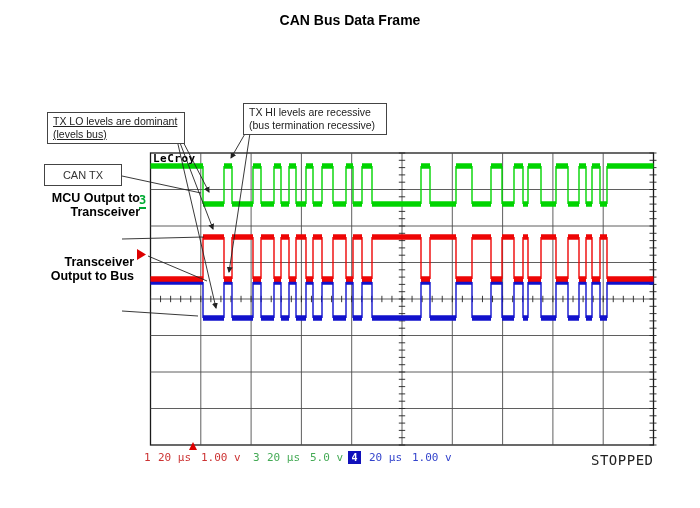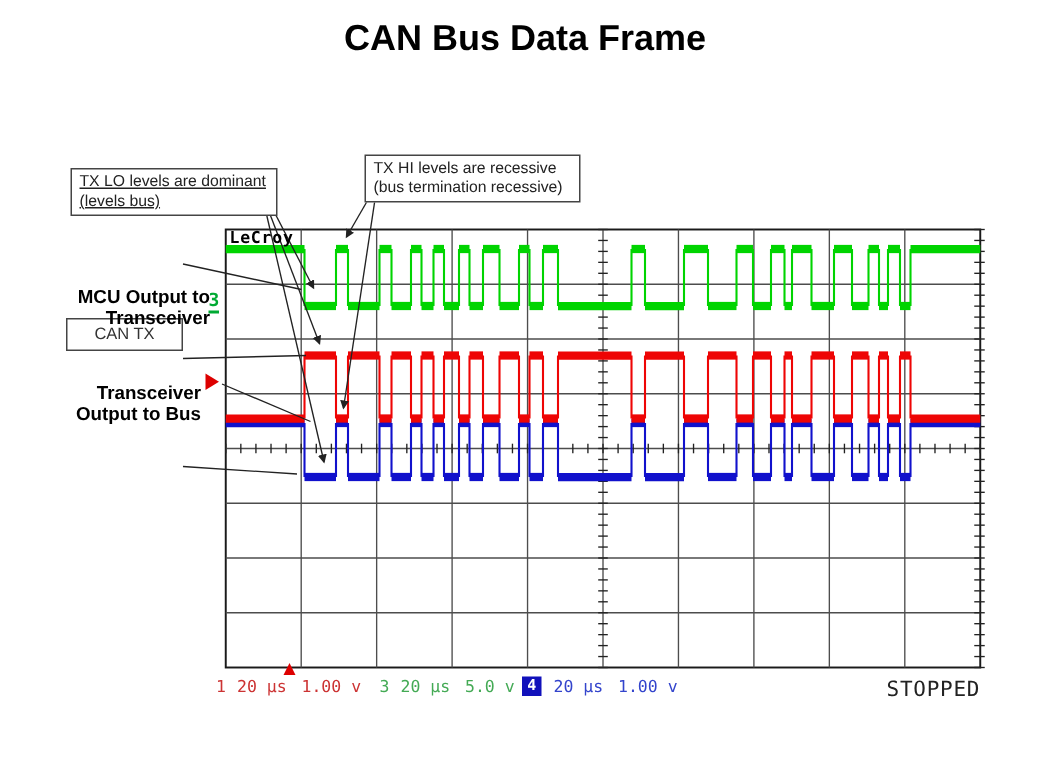--- a/index.html
+++ b/index.html
@@ -1,26 +1,26 @@
 <!DOCTYPE html>
 <html><head>
 <meta charset="utf-8">
 <style>
   html,body{margin:0;padding:0;background:#fff;}
   #slide{position:relative;width:700px;height:508px;background:#fff;overflow:hidden;
          font-family:"Liberation Sans",sans-serif;}
   #scope-svg{position:absolute;left:0;top:0;}
   .title{position:absolute;top:12px;left:0;width:100%;text-align:center;
-         font-size:24px;font-weight:bold;color:#000;}
+         font-size:14px;font-weight:bold;color:#000;}
   .callout{position:absolute;background:#fff;border:1px solid #444;
            font-size:10.5px;line-height:13px;color:#222;padding:2px 5px;}
   #co-lo{left:47px;top:112px;width:126px;text-decoration:underline;}
   #co-hi{left:243px;top:103px;width:132px;}
   .labelbox{position:absolute;left:44px;width:76px;height:20px;border:1px solid #444;
-            background:#fff;font-size:11px;color:#333;text-align:center;line-height:20px;margin-top:48px;}
+            background:#fff;font-size:11px;color:#333;text-align:center;line-height:20px;}
   #lb-cantx{top:164px;} #lb-chi{top:228px;} #lb-clo{top:298px;}
   .boldlbl{position:absolute;font-size:12.5px;font-weight:bold;color:#000;
            text-align:right;line-height:14px;}
   #mcu{left:36px;top:191px;width:104px;}
   #xcvr{left:28px;top:255px;width:106px;}
   #ch3mark{position:absolute;left:139px;top:193px;font-family:"DejaVu Sans Mono",monospace;
            font-size:12px;font-weight:bold;color:#00aa33;border-bottom:2px solid #00aa33;}
   #lecroy{position:absolute;left:153px;top:152px;font-family:"DejaVu Sans Mono",monospace;
           font-size:11px;font-weight:bold;color:#000;letter-spacing:0.5px;}
   .ro{position:absolute;top:451px;font-family:"DejaVu Sans Mono",monospace;font-size:11px;}

